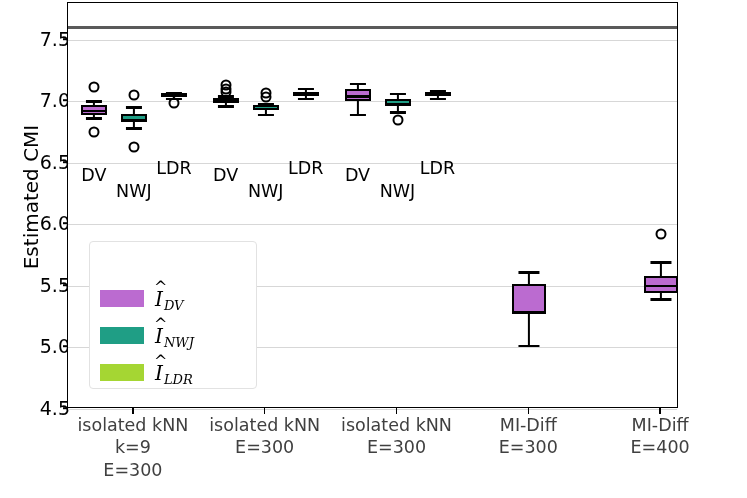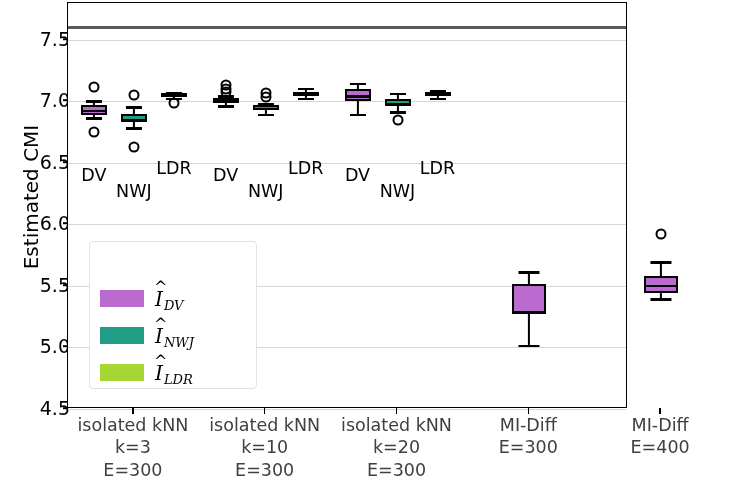--- a/index.html
+++ b/index.html
@@ -20,21 +20,21 @@
     transform:rotate(-90deg);
     transform-origin:center center;
     font-size:20px;color:#000;
     white-space:nowrap;
   }
 
   
   #plot{
     position:absolute;
     left:67px; top:2px;
-    width:560px; height:406px;
+    width:611px; height:406px;
     border:1.6px solid #000;
     background:#ffffff;
     box-sizing:border-box;
   }
   .gridline{
     position:absolute;left:0;right:0;height:1px;
     background:#d7d7d7;
   }
   .truecmi{
     position:absolute;left:0;right:0;height:2.6px;
@@ -305,20 +305,20 @@
   </div>
 
   <div id="xtickmarks-layer">
       <div class="xtickmark" style="left: 132.1px;"></div>
       <div class="xtickmark" style="left: 263.9px;"></div>
       <div class="xtickmark" style="left: 395.7px;"></div>
       <div class="xtickmark" style="left: 527.5px;"></div>
       <div class="xtickmark" style="left: 659.3px;"></div>
     </div>
   <div id="xticks-layer">
-      <div class="xtick" style="left: 132.9px;"><div>isolated kNN</div><div>k=3</div><div>E=300</div></div>
-      <div class="xtick" style="left: 264.7px;"><div>isolated kNN</div><div>k=10</div><div>E=300</div></div>
-      <div class="xtick" style="left: 396.5px;"><div>isolated kNN</div><div>k=20</div><div>E=300</div></div>
+      <div class="xtick" style="left: 132.9px;"><div>isolated kNN</div><div>k=9</div><div>E=300</div></div>
+      <div class="xtick" style="left: 264.7px;"><div>isolated kNN</div><div>E=300</div></div>
+      <div class="xtick" style="left: 396.5px;"><div>isolated kNN</div><div>E=300</div></div>
       <div class="xtick" style="left: 528.3px;"><div>MI-Diff</div><div>E=300</div></div>
       <div class="xtick" style="left: 660.1px;"><div>MI-Diff</div><div>E=400</div></div>
     </div>
 
 </div>
 
 </body></html>

